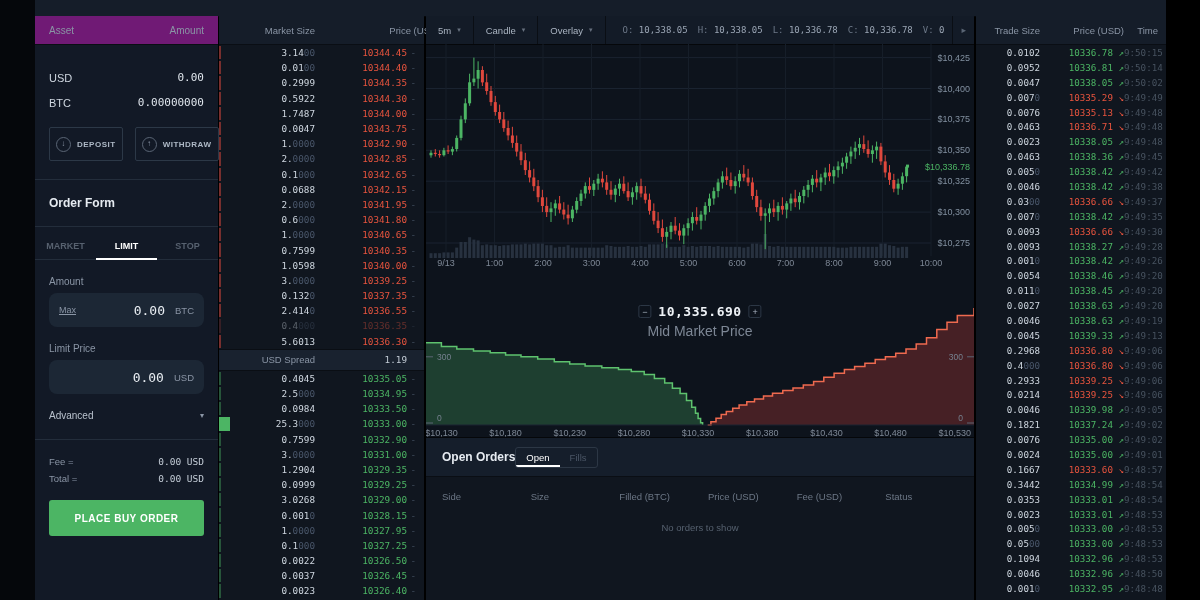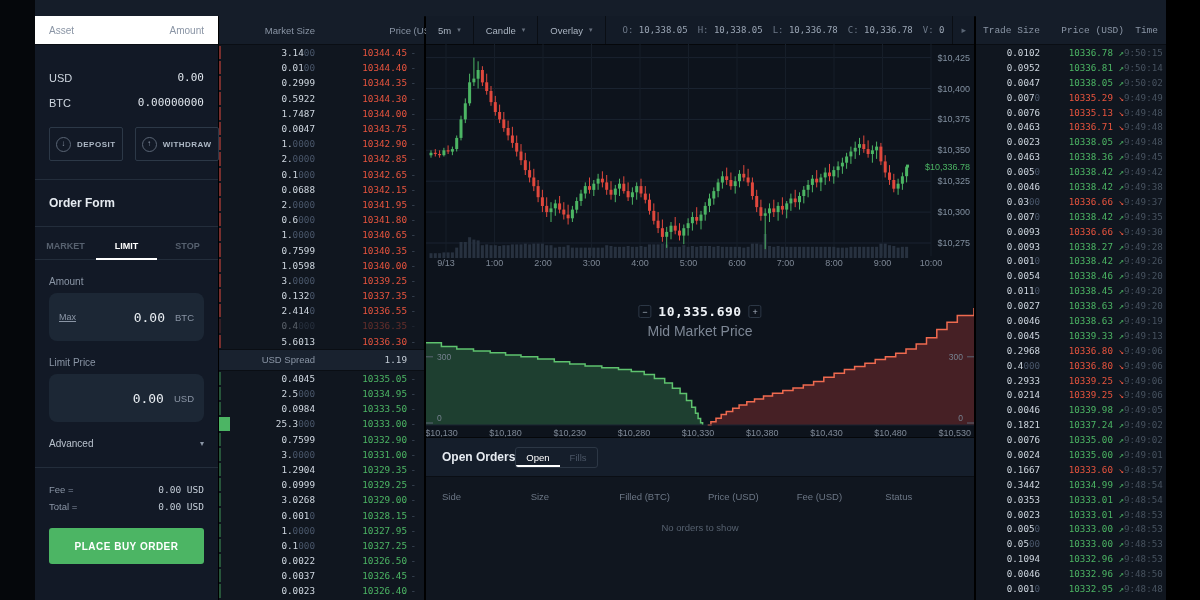--- a/index.html
+++ b/index.html
@@ -4,37 +4,37 @@
 <style>
   html,body{margin:0;padding:0;background:#000;width:1200px;height:600px;overflow:hidden;
     font-family:"Liberation Sans",sans-serif;-webkit-font-smoothing:antialiased;}
   .mono{font-family:"DejaVu Sans Mono",monospace;}
   .topbar{position:absolute;left:35px;top:0;width:1131px;height:16px;background:#151d29;border-bottom:1px solid #05070a;}
   .rail{position:absolute;left:0;top:0;width:35px;height:600px;background:#05070b;}
   .rrail{position:absolute;left:1166px;top:0;width:34px;height:600px;background:#000;}
   section{position:absolute;top:16px;bottom:0;background:#121926;}
   
   #wallet{left:35px;width:183px;}
-  .w-head{height:28px;background:#ffffff;border-bottom:1px solid #0a0e14;display:flex;align-items:center;justify-content:space-between;padding:0 14px;font-size:10px;color:#8a95a5;}
+  .w-head{height:28px;background:#701a75;border-bottom:1px solid #0a0e14;display:flex;align-items:center;justify-content:space-between;padding:0 14px;font-size:10px;color:#8a95a5;}
   .w-body{padding:14px 14px 0 14px;}
   .w-row{display:flex;justify-content:space-between;align-items:center;margin-top:12px;font-size:11px;color:#dfe5ec;}
   .w-row .cur{color:#cfd7e0;}
   .w-btns{display:flex;gap:12px;margin-top:18px;}
   .w-btns button{flex:1;height:34px;background:transparent;border:1px solid #2c3847;border-radius:2px;color:#aeb9c6;font-size:8px;font-weight:bold;letter-spacing:.5px;display:flex;align-items:center;justify-content:center;gap:6px;cursor:pointer;font-family:"Liberation Sans",sans-serif;}
   .circ{width:13px;height:13px;border:1px solid #5a6575;border-radius:50%;font-size:8px;line-height:12px;text-align:center;color:#8a95a5;display:inline-block;}
   .divider{border-top:1px solid #232d3b;margin-top:18px;}
   .of-title{padding:16px 14px;font-size:12px;font-weight:bold;color:#e6ebf1;border-bottom:1px solid #232d3b;}
   .bs{display:grid;grid-template-columns:1fr 1fr;margin:16px 14px 0 14px;height:23px;border-radius:2px;overflow:hidden;}
   .bs .buy{background:#4cb564;color:#16222e;border:none;font-weight:bold;font-size:9.5px;cursor:pointer;}
   .bs .sell{background:#2e3c4e;color:#97a3b2;border:none;font-weight:bold;font-size:9.5px;cursor:pointer;}
   .ol-tabs{display:grid;grid-template-columns:1fr 1fr 1fr;margin-top:14px;border-bottom:1px solid #232d3b;text-align:center;}
   .ol-tabs span{font-size:9px;font-weight:bold;color:#57616f;padding-bottom:7px;cursor:pointer;}
   .ol-tabs .active{color:#fff;border-bottom:2px solid #fff;margin-bottom:-1px;}
   .f-label{margin:16px 14px 6px 14px;font-size:10px;color:#8a95a5;}
-  .inp{margin:0 14px;height:48px;background:#1c2735;display:flex;align-items:center;padding:0 10px;border-radius:8px;}
+  .inp{margin:0 14px;height:34px;background:#1c2735;display:flex;align-items:center;padding:0 10px;border-radius:8px;}
   .inp .max{font-size:9px;color:#8a95a5;text-decoration:underline;cursor:pointer;}
   .inp .val{flex:1;text-align:right;font-size:13px;color:#e8edf2;margin-right:10px;}
   .inp .unit{font-size:9.5px;color:#8a95a5;}
   .adv{margin:16px 14px 0 14px;display:flex;justify-content:space-between;align-items:center;font-size:10px;color:#b9c2cd;cursor:pointer;}
   .adv .chev{color:#8a95a5;font-size:8px;}
   .fee-row{display:flex;justify-content:space-between;margin:0 14px;font-size:9.5px;color:#8a95a5;}
   .fee-row .fv{color:#c3ccd6;}
   .submit{margin:16px 14px 0 14px;height:36px;width:155px;background:#4cb564;border:none;border-radius:3px;color:#fff;font-weight:bold;font-size:10px;letter-spacing:.5px;cursor:pointer;font-family:"Liberation Sans",sans-serif;}
   
   #book{left:219px;width:205px;background:#10161f;}
@@ -80,21 +80,21 @@
   .oo-title{font-size:12px;font-weight:bold;color:#e6ebf1;}
   .seg{display:flex;border:1px solid #2c3745;border-radius:3px;overflow:hidden;}
   .seg span{padding:4px 10px 2px 10px;font-size:9.5px;cursor:pointer;}
   .seg .on{color:#fff;border-bottom:2px solid #fff;}
   .seg .off{color:#4b5666;}
   .oo-cols{display:grid;grid-template-columns:repeat(6,1fr);padding:14px 0 0 16px;font-size:9.5px;color:#6c7786;}
   .oo-empty{margin-top:20px;text-align:center;font-size:9.5px;color:#56616f;}
   
   #trades{left:976px;width:190px;background:#10161f;}
   .t-head{height:28px;background:#151d29;border-bottom:1px solid #0a0e14;display:grid;grid-template-columns:64px 84px 1fr;align-items:center;padding-right:8px;font-size:9.5px;color:#8a95a5;}
-  .t-head span{text-align:right;font-family:Liberation Mono, monospace;}
+  .t-head span{text-align:right;}
   .trow{height:14.9px;display:grid;grid-template-columns:64px 84px 1fr;align-items:center;padding-right:8px;font-family:"DejaVu Sans Mono",monospace;font-size:9.2px;}
   .trow .sz{text-align:right;color:#cfd7e0;}
   .trow .pr{text-align:right;}
   .trow .pr.up{color:#4cb564;}
   .trow .pr.down{color:#e8543e;}
   .trow .tm{text-align:right;color:#47525f;}
 </style>
 </head>
 <body>
 

